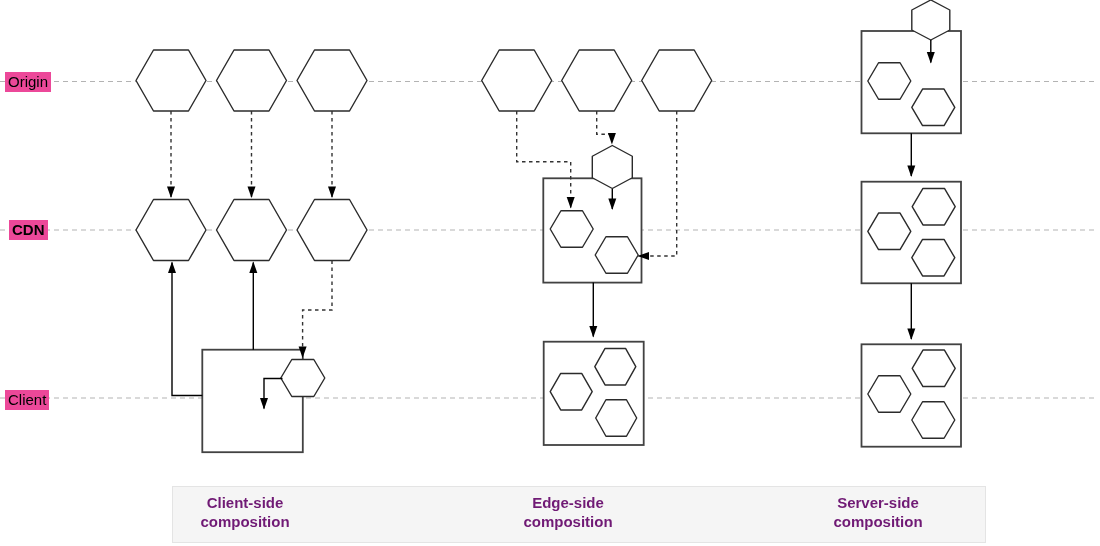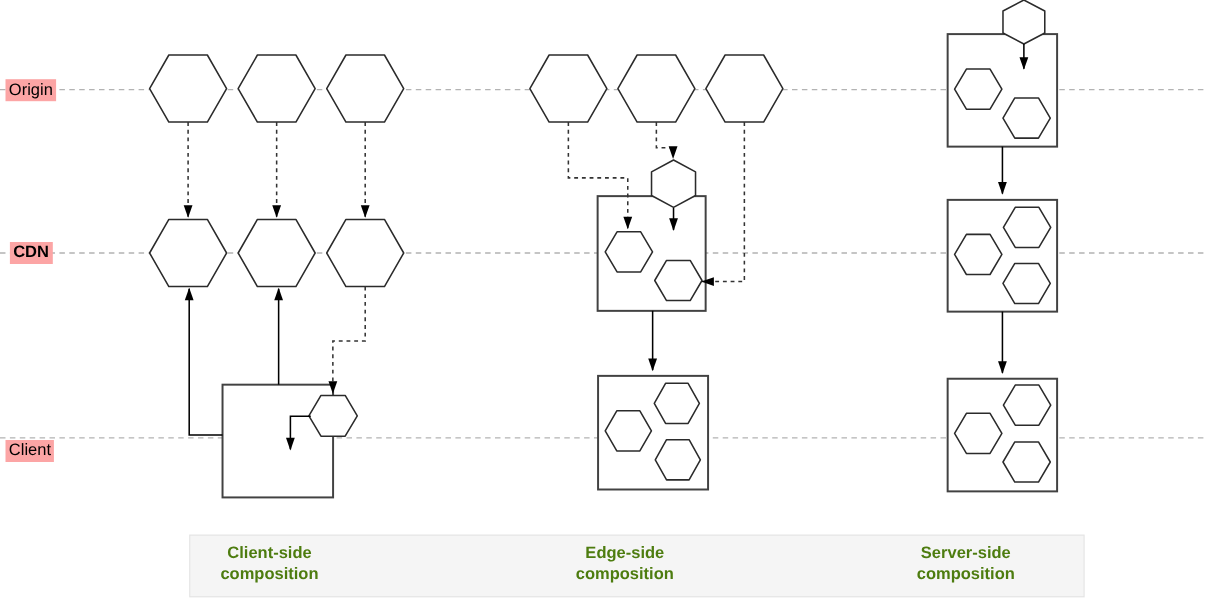--- a/index.html
+++ b/index.html
@@ -7,34 +7,34 @@
     width: 1100px; height: 546px;
     background: #ffffff;
     font-family: "Liberation Sans", sans-serif;
     overflow: hidden;
   }
   .stage { position: relative; width: 1100px; height: 546px; }
   .stage svg { position: absolute; left: 0; top: 0; }
   .lane-label {
     position: absolute;
     font-size: 15px; line-height: 20px; color: #000;
-    background: #fca5a5; padding: 0 3px;
+    background: #ec4899; padding: 0 3px;
     white-space: nowrap;
   }
   .band {
     position: absolute;
     left: 172px; top: 486px; width: 814px; height: 57px;
     background: #f5f5f5;
     border: 1px solid #e4e4e4;
     box-sizing: border-box;
   }
   .band-label {
     position: absolute; top: 493px; width: 200px;
     text-align: center;
-    font-size: 15px; font-weight: bold; line-height: 19px; color: #4d7c0f;
+    font-size: 15px; font-weight: bold; line-height: 19px; color: #701a75;
     white-space: pre-line;
   }
   .bl-1 { left: 145px; }
   .bl-2 { left: 468px; }
   .bl-3 { left: 778px; }
 </style>
 </head>
 <body>
 
 <div class="stage">
@@ -121,21 +121,21 @@
     </g>
     <g fill="none" stroke="#000000" stroke-width="1.4" marker-end="url(#arr)">
       <path d="M930.8,40 V62.5"></path>
       <path d="M911.3,133.3 V176"></path>
       <path d="M911.3,283.3 V339"></path>
     </g>
   </svg>
 
   <div class="lane-label" style="left:5px; top:72px;">Origin</div>
   <div class="lane-label" style="left:9px; top:220px;font-weight:bold;">CDN</div>
-  <div class="lane-label" style="left:5px; top:400px;">Client</div>
+  <div class="lane-label" style="left:5px; top:390px;">Client</div>
 
   <div class="band"></div>
   <div class="band-label bl-1">Client-side
 composition</div>
   <div class="band-label bl-2">Edge-side
 composition</div>
   <div class="band-label bl-3">Server-side
 composition</div>
 
 </div>

